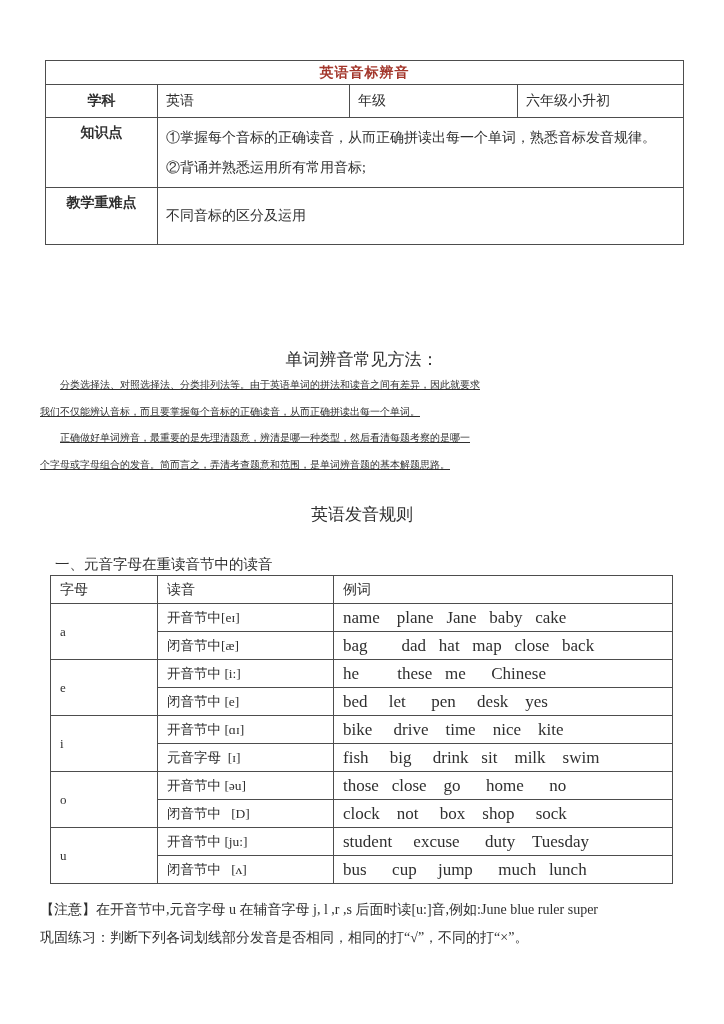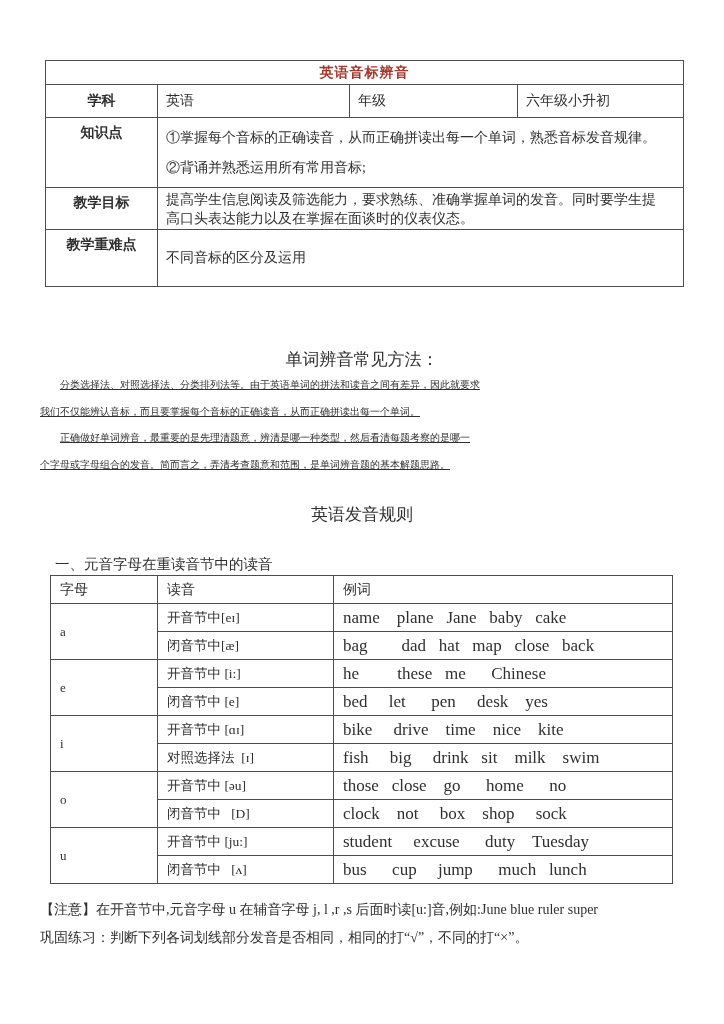--- a/index.html
+++ b/index.html
@@ -103,27 +103,20 @@
       <td class="ctr">年级</td>
       <td class="ctr">六年级小升初</td>
     </tr>
     <tr class="row-knowledge">
       <td class="lbl">知识点</td>
       <td colspan="3">
         <div class="k-line">①掌握每个音标的正确读音，从而正确拼读出每一个单词，熟悉音标发音规律。</div>
         <div class="k-line">②背诵并熟悉运用所有常用音标;</div>
       </td>
     </tr>
-    <tr class="row-goal">
-      <td class="lbl">教学目标</td>
-      <td colspan="3">
-        <div class="goal-line">提高学生信息阅读及筛选能力，要求熟练、准确掌握单词的发音。同时要学生提</div>
-        <div class="goal-line">高口头表达能力以及在掌握在面谈时的仪表仪态。</div>
-      </td>
-    </tr>
     <tr class="row-diff">
       <td class="lbl">教学重难点</td>
       <td colspan="3">
         <div class="diff-text">不同音标的区分及运用</div>
       </td>
     </tr>
   </tbody>
     </table>
 
   <div class="center-head methods-head">单词辨音常见方法：</div>
@@ -174,21 +167,21 @@
       <td class="reading">闭音节中 [e]</td>
       <td class="words">bed     let      pen     desk    yes</td>
     </tr>
 
     <tr>
       <td rowspan="2" class="letter">i</td>
       <td class="reading">开音节中 [ɑɪ]</td>
       <td class="words">bike     drive    time    nice    kite</td>
     </tr>
     <tr>
-      <td class="reading">对照选择法  [ɪ]</td>
+      <td class="reading">元音字母  [ɪ]</td>
       <td class="words">fish     big     drink   sit    milk    swim</td>
     </tr>
 
     <tr>
       <td rowspan="2" class="letter">o</td>
       <td class="reading">开音节中 [əu]</td>
       <td class="words">those   close    go      home      no</td>
     </tr>
     <tr>
       <td class="reading">闭音节中   [D]</td>

